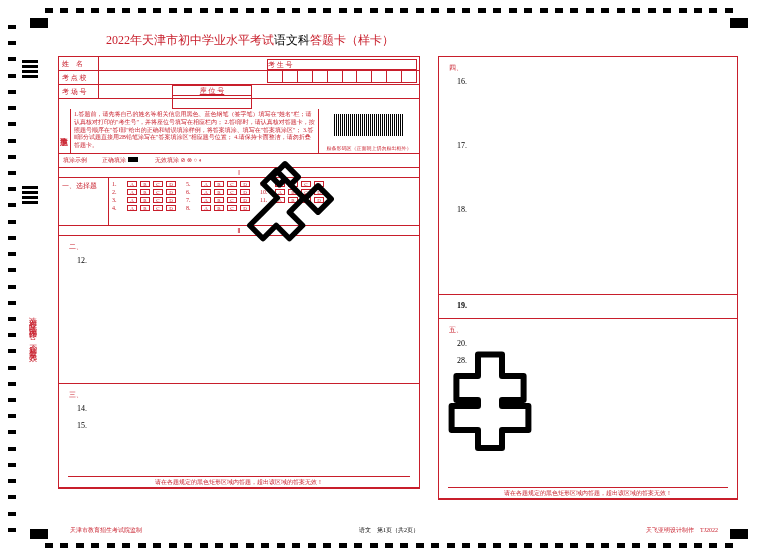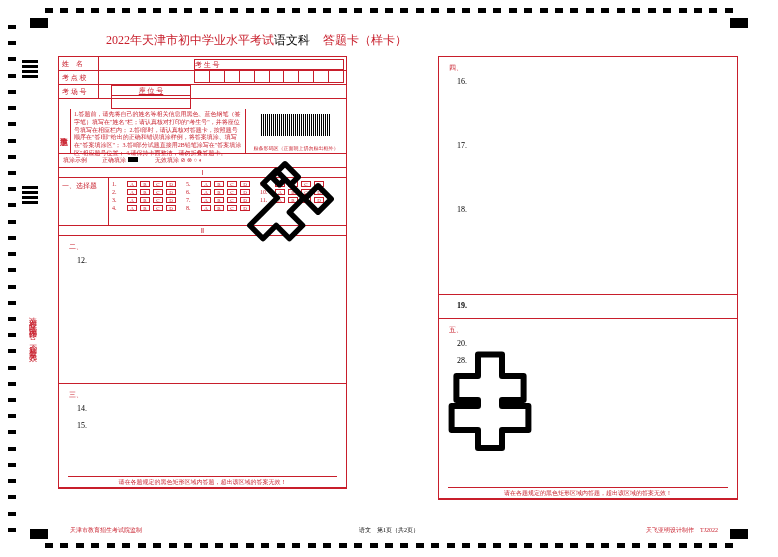--- a/index.html
+++ b/index.html
@@ -13,33 +13,33 @@
 .corner-tl, .corner-tr, .corner-bl, .corner-br { position: absolute; width: 18px; height: 10px; background: #000; }
 .corner-tl { top: 18px; left: 30px; }
 .corner-tr { top: 18px; right: 30px; }
 .corner-bl { bottom: 18px; left: 30px; }
 .corner-br { bottom: 18px; right: 30px; }
 .sync-marks { position: absolute; left: 22px; top: 60px; display: flex; flex-direction: column; gap: 28px; }
 .sync-group { display: flex; flex-direction: column; gap: 2px; }
 .sync-group span { width: 16px; height: 3px; background: #000; }
 .vertical-note { position: absolute; left: 26px; top: 310px; writing-mode: vertical-rl; font-size: 8px; color: #c81e2b; letter-spacing: 2px; }
 .title { position: absolute; top: 32px; left: 60px; width: 380px; text-align: center; font-size: 12px; }
-.title .red { color: #c81e2b; margin-left: 13px; }
+.title .red { color: #c81e2b; }
 .title .black { color: #000; }
-.left-col { position: absolute; left: 58px; top: 56px; width: 289px; }
+.left-col { position: absolute; left: 58px; top: 56px; width: 362px; }
 .info-box { border: 1px solid #c81e2b; height: 112px; position: relative; font-size: 7px; color: #c81e2b; }
 .info-row { display: flex; border-bottom: 0.5px solid #c81e2b; height: 14px; align-items: center; }
 .info-label { width: 40px; padding-left: 3px; border-right: 0.5px solid #c81e2b; height: 100%; display: flex; align-items: center; }
 .info-cell { flex: 1; }
 .exam-num { position: absolute; right: 2px; top: 2px; width: 150px; height: 24px; border: 0.5px solid #c81e2b; display: flex; flex-direction: column; }
 .exam-num-label { border-bottom: 0.5px solid #c81e2b; height: 10px; line-height: 10px; }
 .exam-num-cells { flex: 1; display: flex; }
 .exam-num-cells span { flex: 1; border-right: 0.5px solid #c81e2b; }
 .exam-num-cells span:last-child { border-right: none; }
-.zuowei { position: absolute; right: 155px; top: 28px; width: 80px; height: 24px; border: 0.5px solid #c81e2b; text-decoration: underline; }
+.zuowei { position: absolute; right: 167px; top: 28px; width: 80px; height: 24px; border: 0.5px solid #c81e2b; text-decoration: underline; }
 .zuowei-label { text-align: center; border-bottom: 0.5px solid #c81e2b; height: 10px; line-height: 10px; }
 .notice-area { position: absolute; left: 0; top: 52px; right: 0; bottom: 14px; display: flex; }
 .notice-label { width: 12px; writing-mode: vertical-rl; text-align: center; font-size: 8px; border-right: 0.5px solid #c81e2b; padding: 2px; }
 .notice-text { flex: 1; padding: 2px 3px; font-size: 6px; line-height: 1.3; border-right: 0.5px solid #c81e2b; width: 160px; }
 .barcode-area { width: 100px; position: relative; }
 .barcode { position: absolute; top: 5px; left: 15px; width: 70px; height: 22px; background: repeating-linear-gradient(90deg, #000 0, #000 1px, transparent 1px, transparent 2px); }
 .barcode-note { position: absolute; bottom: 2px; left: 5px; right: 5px; font-size: 5px; text-align: center; }
 .fill-example { position: absolute; bottom: 0; left: 0; right: 0; height: 14px; border-top: 0.5px solid #c81e2b; display: flex; align-items: center; font-size: 6px; padding: 0 4px; gap: 15px; }
 .fill-example .blk { display: inline-block; width: 10px; height: 5px; background: #000; margin: 0 2px; }
 .section-I { border: 1px solid #c81e2b; border-top: none; height: 58px; position: relative; }

